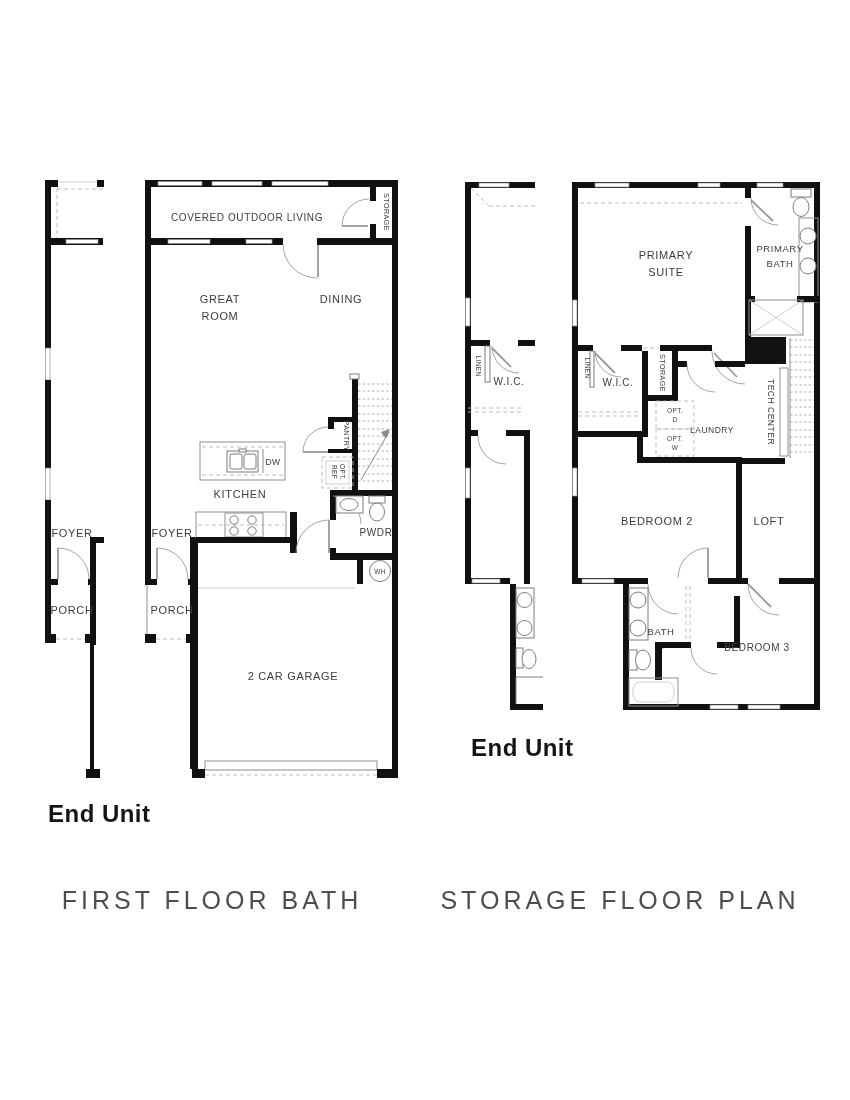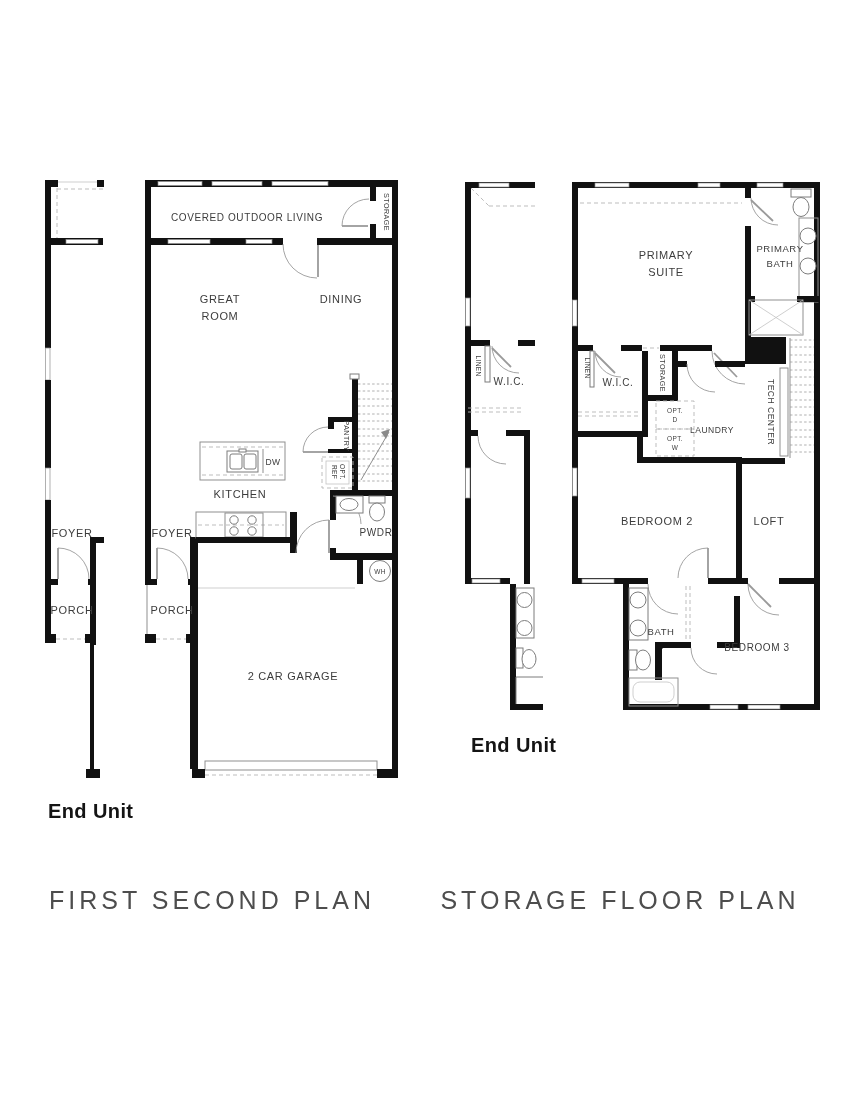--- a/index.html
+++ b/index.html
@@ -15,21 +15,21 @@
   .tread{stroke:#9c9c9c;stroke-width:.8;fill:none;stroke-dasharray:2.5 2.2;}
   .door{stroke:#9a9a9a;stroke-width:.9;fill:none;}
   .panel{stroke:#9a9a9a;stroke-width:1.8;fill:none;}
   .fix{stroke:#7d7d7d;stroke-width:1;fill:#fff;}
   .t11{font-size:11px;}
   .t10{font-size:10px;}
   .t9{font-size:9.5px;}
   .t8{font-size:8.5px;}
   .t7{font-size:7.2px;}
   .t65{font-size:6.5px;}
-  .end-unit{position:absolute;font-size:20px;font-weight:bold;color:#141414;letter-spacing:.02em;}
+  .end-unit{position:absolute;font-size:24px;font-weight:bold;color:#141414;letter-spacing:.02em;}
   .plan-title{position:absolute;width:362px;text-align:center;font-size:25px;color:#4d4d4d;
               letter-spacing:.16em;font-weight:400;}
 </style>
 </head>
 <body>
 
 <div id="sheet">
 
   <svg style="left:40px;top:172px;" width="362" height="618" viewBox="40 172 362 618">
 
@@ -422,15 +422,15 @@
       <rect class="w" x="661" y="642" width="30" height="6"></rect>
       <rect class="w" x="717" y="642" width="17" height="6"></rect>
       <rect class="w" x="734" y="596" width="6" height="52"></rect>
       <path class="door" d="M 691,648 A 26 26 0 0 0 717,674"></path>
       <text class="t10" x="757" y="651" text-anchor="middle">BEDROOM 3</text>
     </g>
   </svg>
 
   <div class="end-unit" style="left:48px;top:800px;">End Unit</div>
   <div class="end-unit" style="left:471px;top:734px;">End Unit</div>
-  <div class="plan-title" style="left:31px;top:886px;">FIRST SECOND PLAN</div>
+  <div class="plan-title" style="left:31px;top:886px;">FIRST FLOOR BATH</div>
   <div class="plan-title" style="left:439px;top:886px;">STORAGE FLOOR PLAN</div>
 </div>
 
 </body></html>

